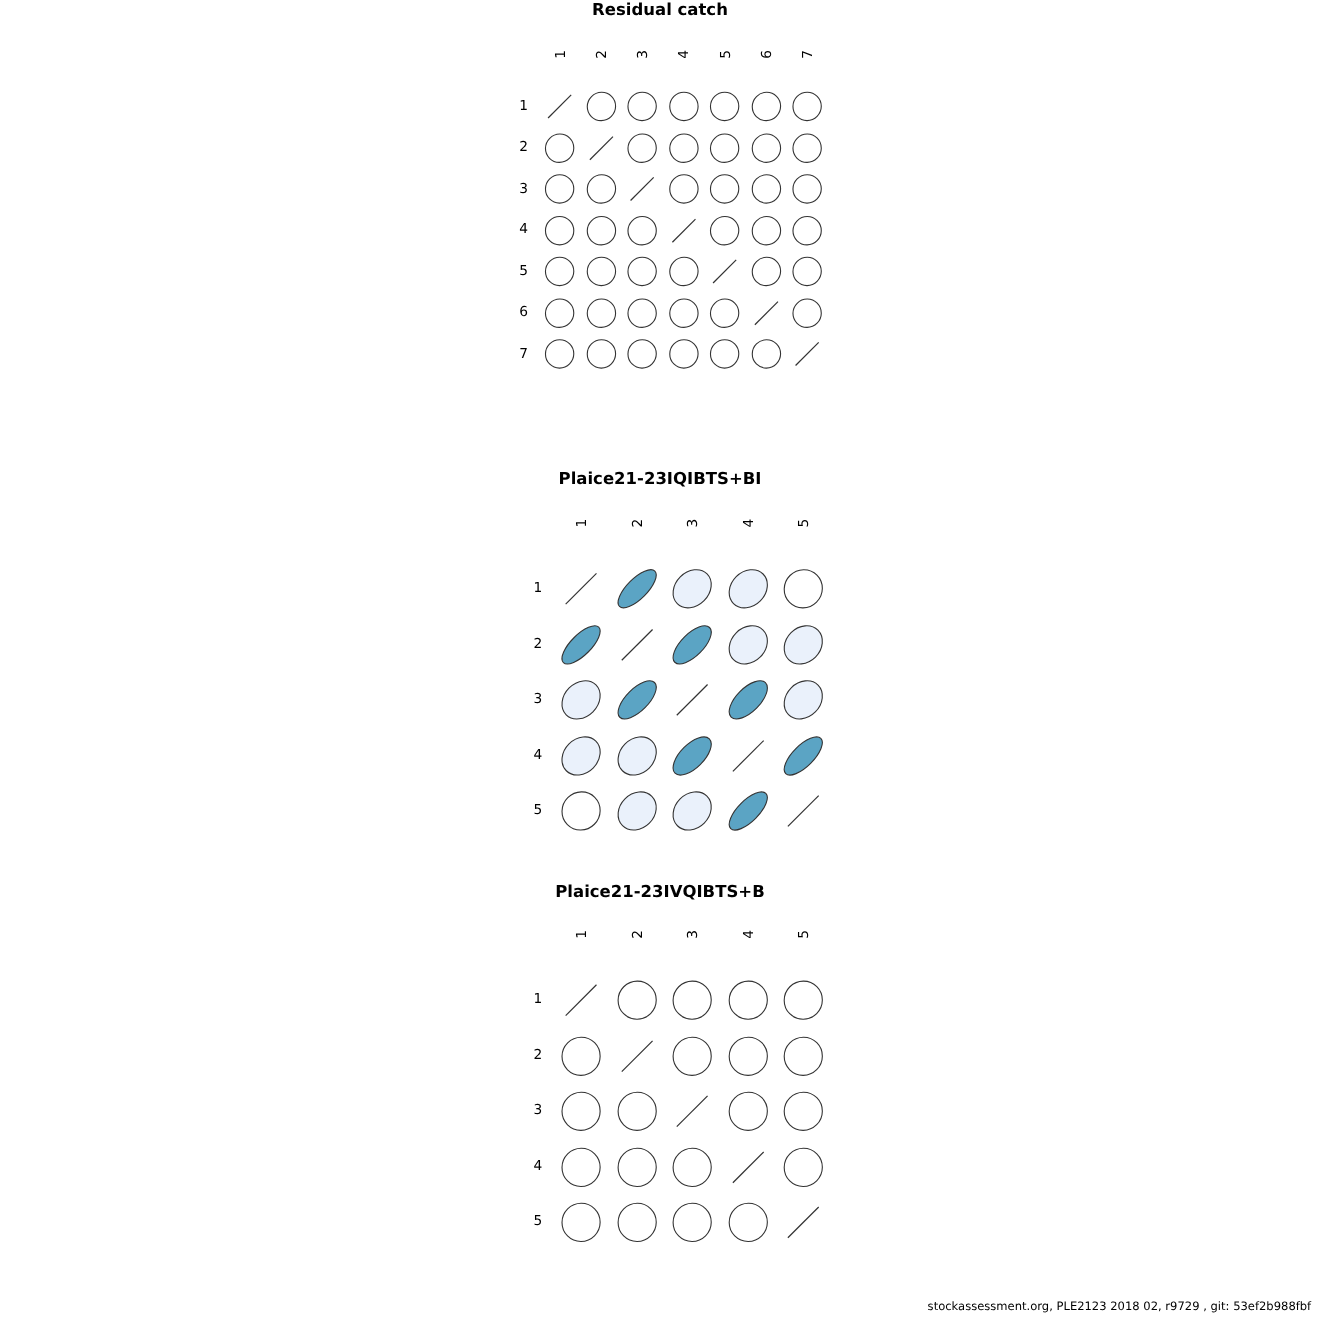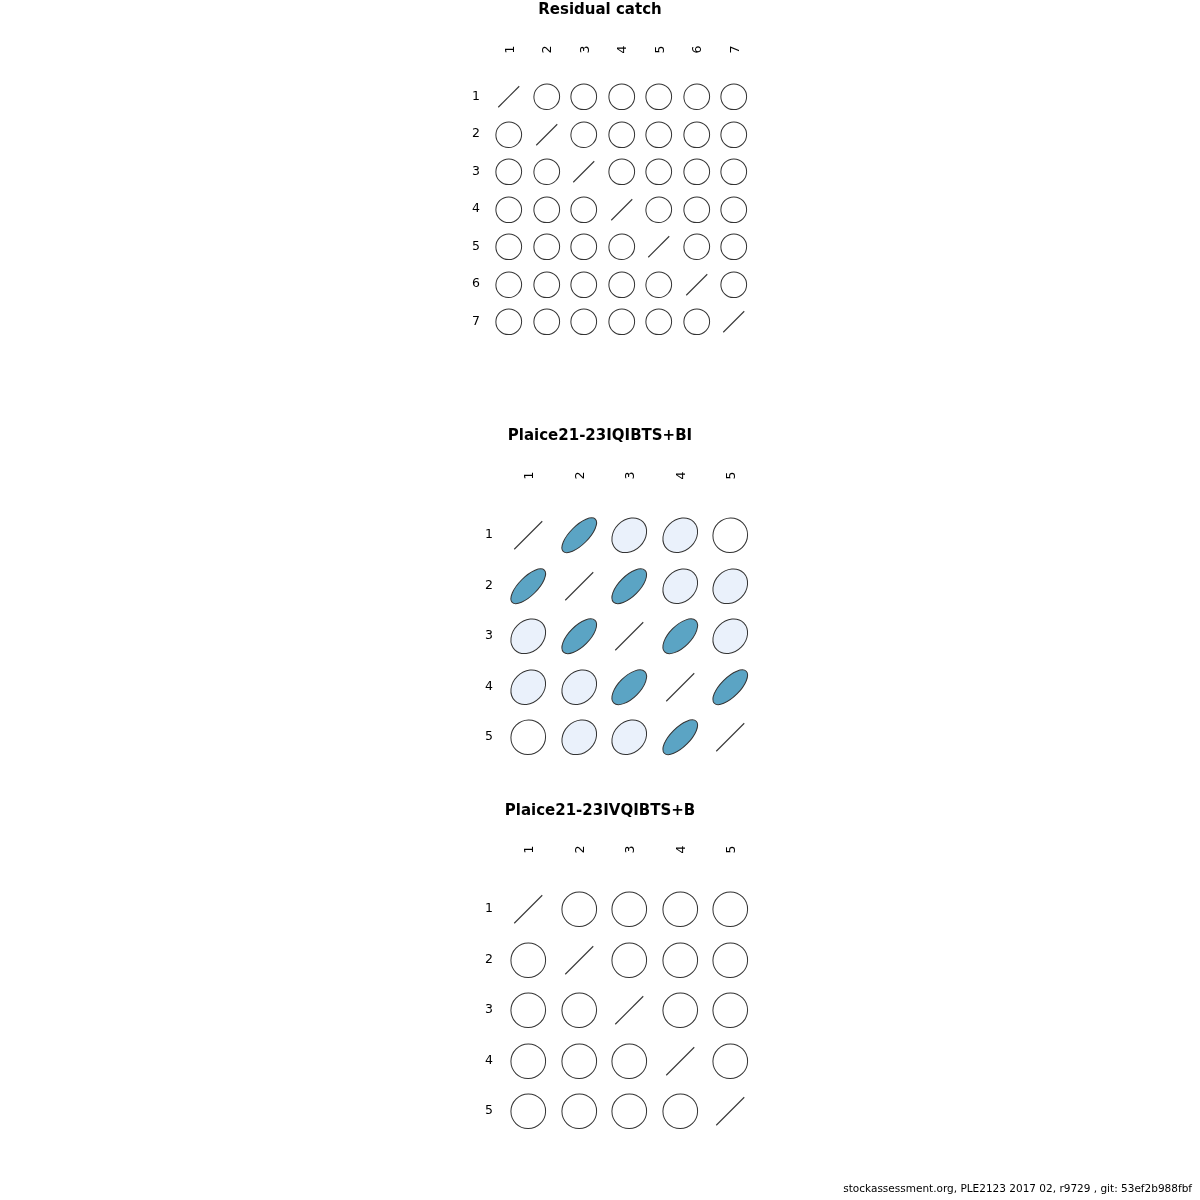--- a/index.html
+++ b/index.html
@@ -604,13 +604,13 @@
         </svg>
       </div>
       <div class="cell" style="left: 202px; top: 202px; width: 50.5px; height: 50.5px;">
         <svg width="50.5" height="50.5" viewBox="0 0 50.5 50.5">
           <line x1="11.25" y1="39.25" x2="39.25" y2="11.25" stroke="#333333" stroke-width="1.1"></line>
         </svg>
       </div>
     </div>
 </div>
 
-<div class="footer">stockassessment.org, PLE2123  2017  02, r9729 , git: 53ef2b988fbf</div>
+<div class="footer">stockassessment.org, PLE2123  2018  02, r9729 , git: 53ef2b988fbf</div>
 
 </body></html>

